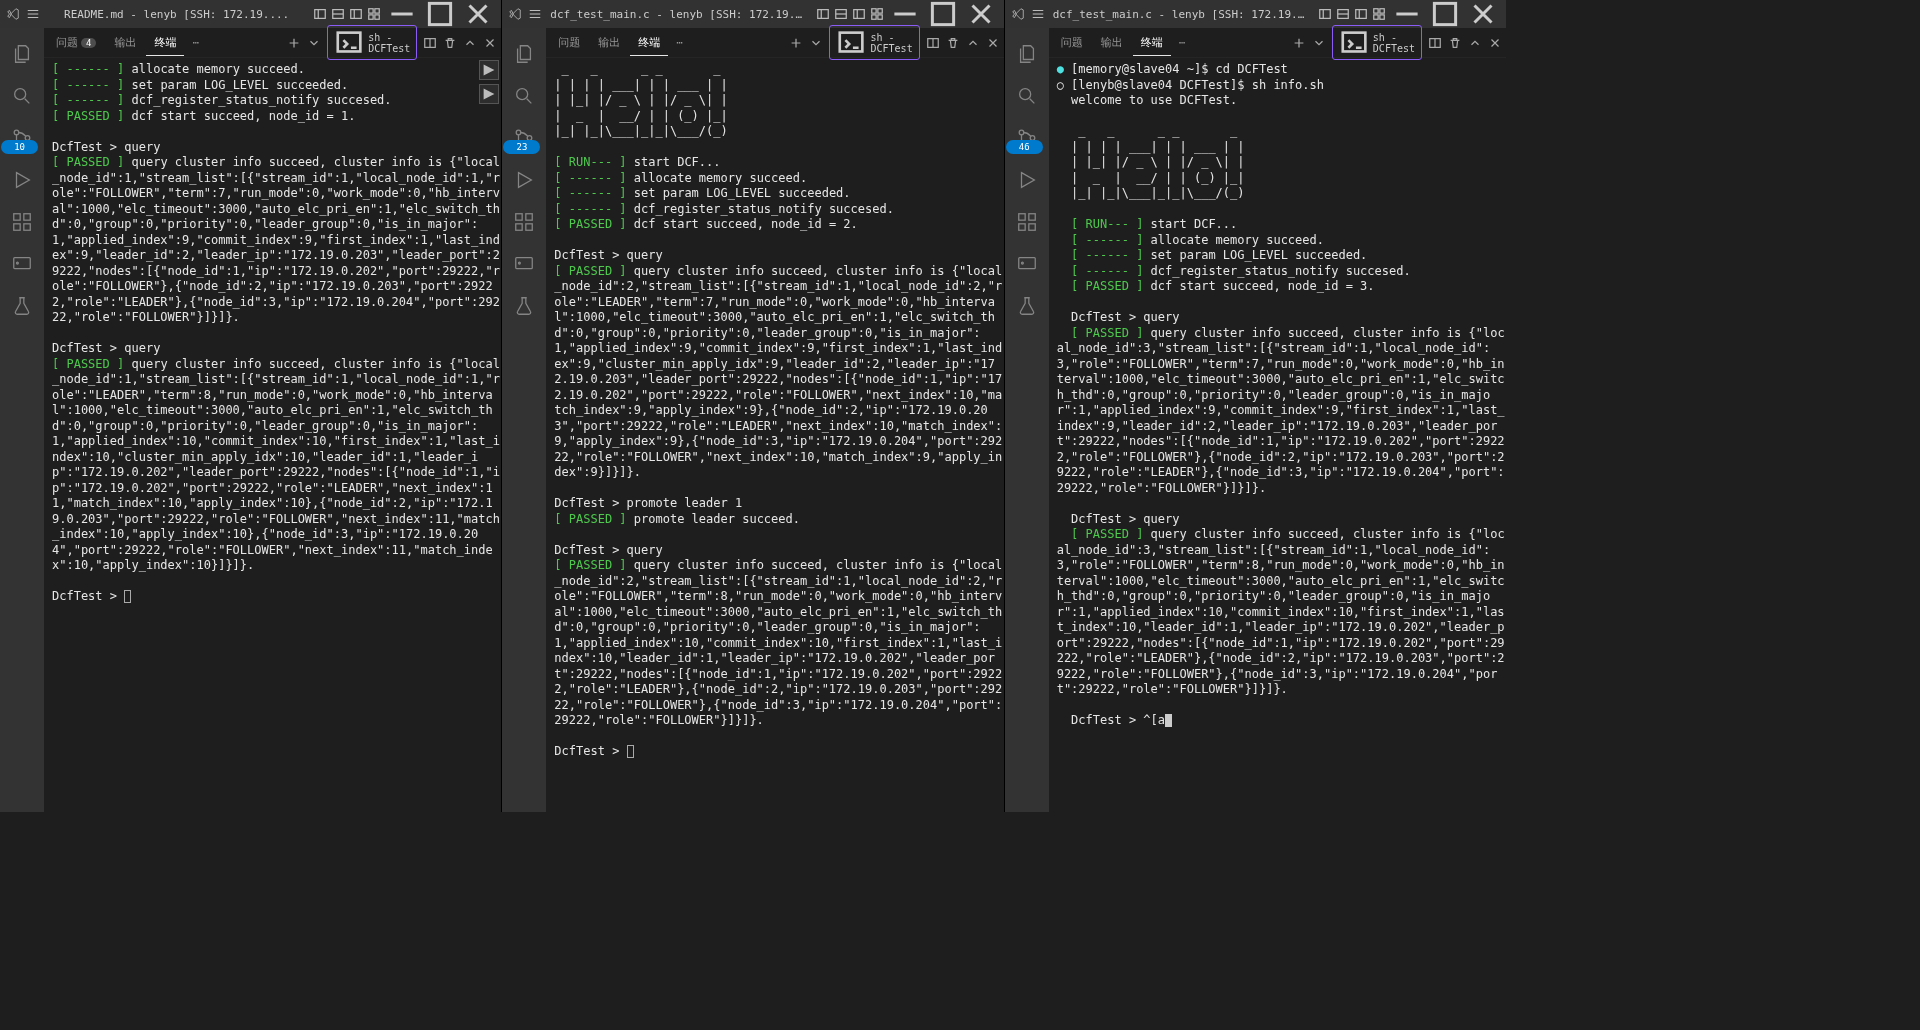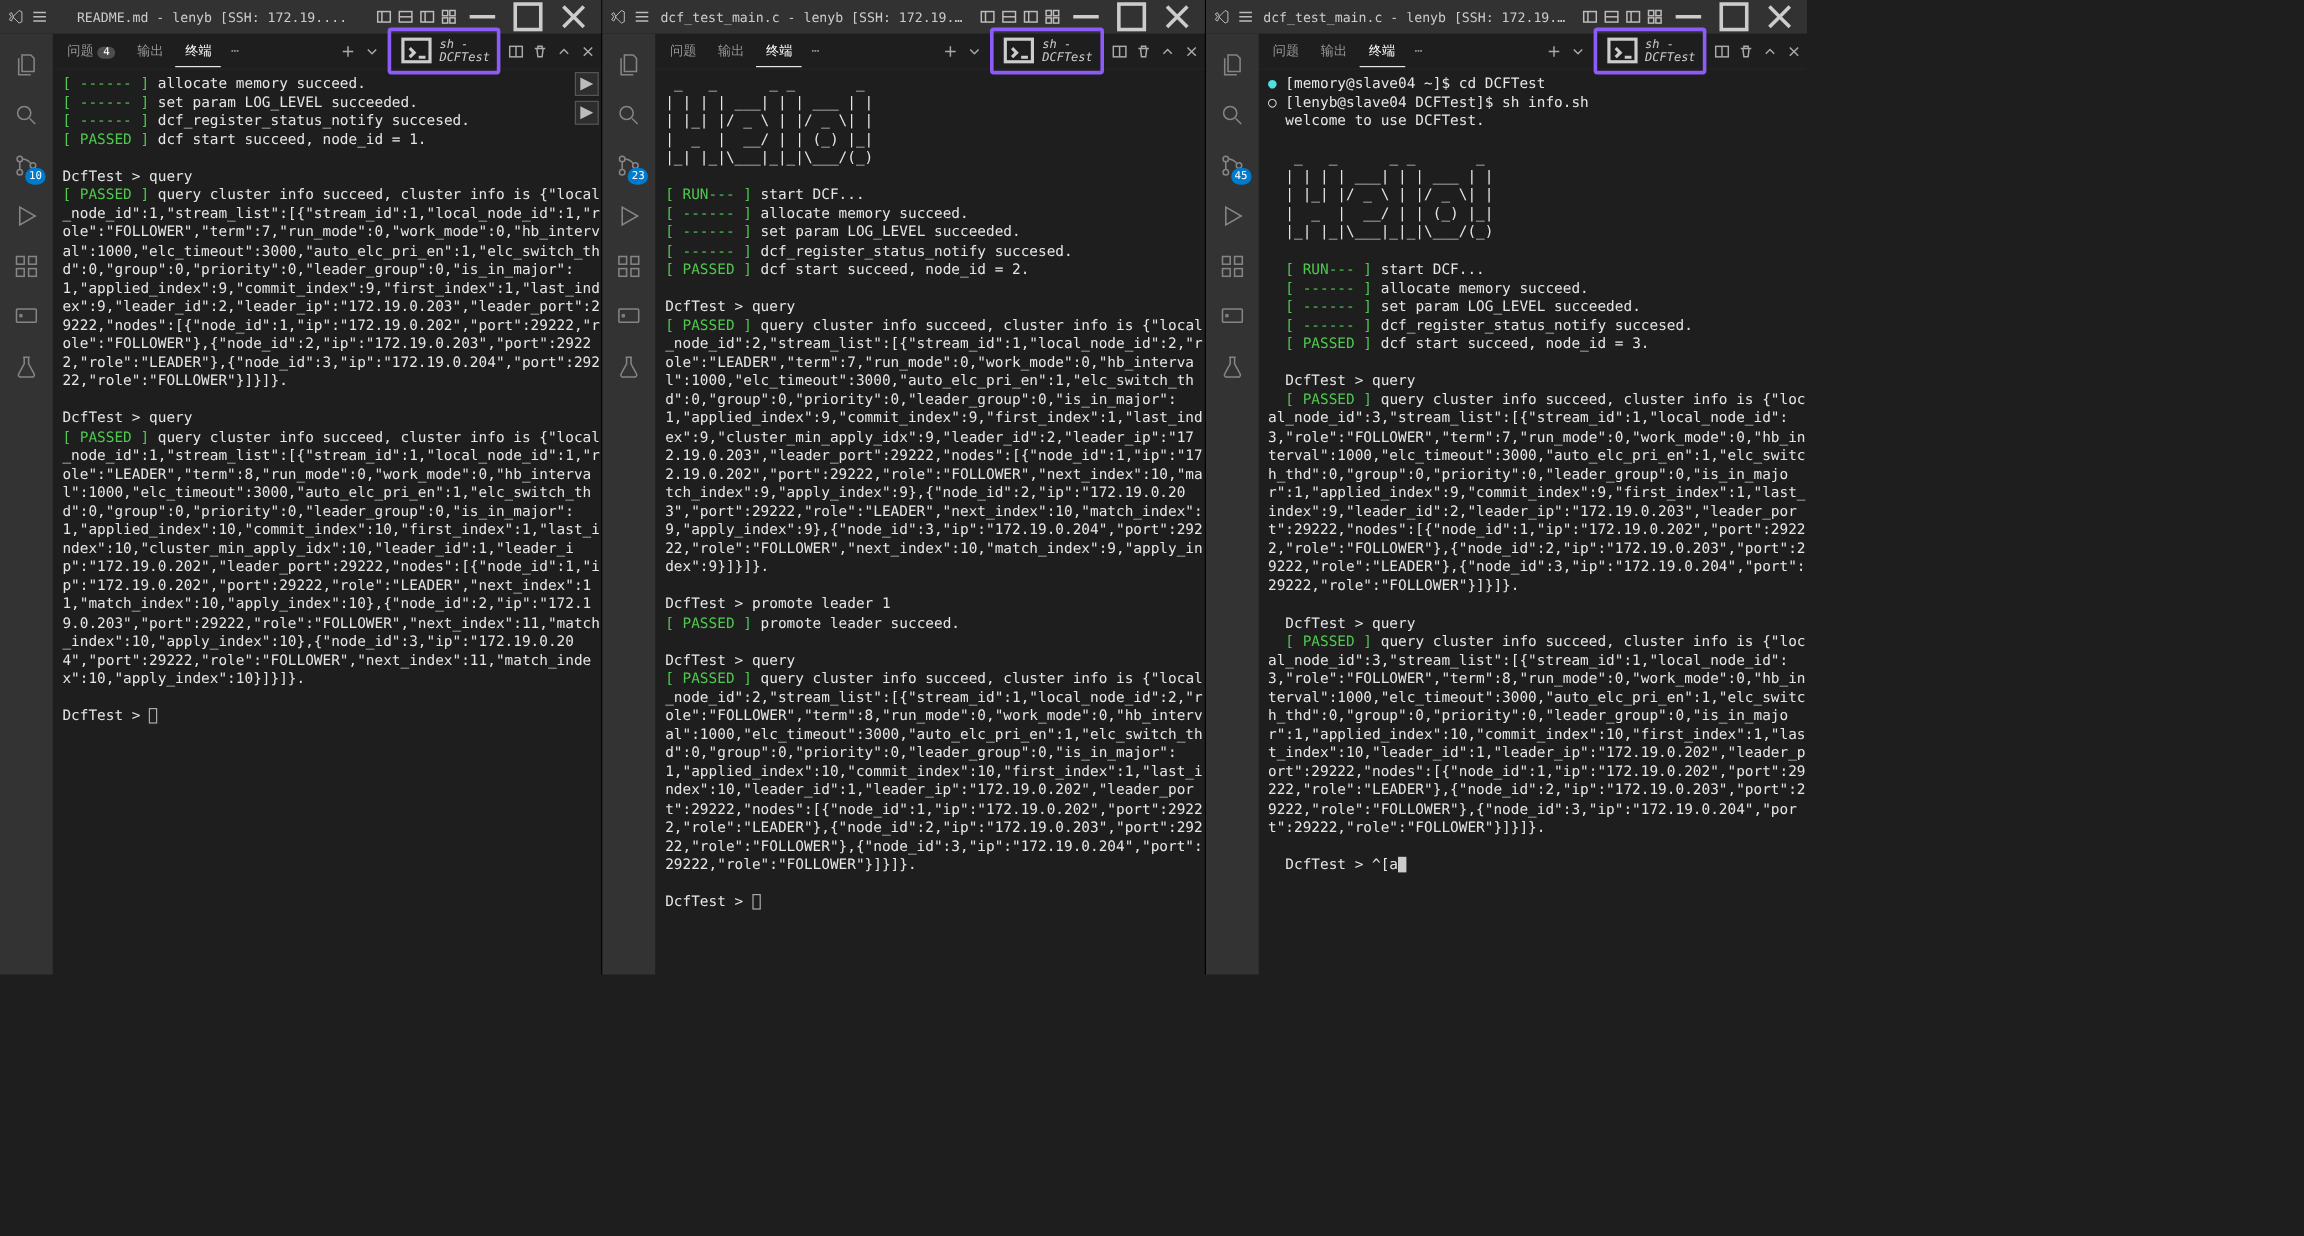--- a/index.html
+++ b/index.html
@@ -10,29 +10,29 @@
 .titlebar { height:28px; background:#323233; display:flex; align-items:center; padding:0 6px; color:#ccc; font-size:11px; gap:4px;}
 .titlebar .tb-left{display:flex;align-items:center;gap:6px;flex:0 0 auto;}
 .titlebar .tb-title{flex:1;text-align:center;overflow:hidden;white-space:nowrap;text-overflow:ellipsis;padding:0 4px;}
 .titlebar .tb-right{display:flex;align-items:center;gap:4px;flex:0 0 auto;}
 .tb-icon{width:14px;height:14px;display:inline-flex;align-items:center;justify-content:center;opacity:.9;}
 .tb-btn{width:34px;height:28px;display:inline-flex;align-items:center;justify-content:center;}
 .body { flex:1; display:flex; min-height:0;}
 .activitybar { width:44px; background:#333; display:flex; flex-direction:column; align-items:center; padding-top:6px; gap:2px;}
 .ab-item{width:44px;height:40px;display:flex;align-items:center;justify-content:center;position:relative;color:#858585;}
 .ab-item svg{width:22px;height:22px;}
-.ab-badge{position:absolute;right:6px;bottom:4px;background:#007acc;color:#fff;border-radius:8px;font-size:9px;min-width:14px;height:14px;display:flex;align-items:center;justify-content:center;padding:0 3px;}
+.ab-badge{position:absolute;right:6px;bottom:4px;background:#007acc;color:#fff;border-radius:8px;font-size:9px;min-width:14px;height:14px;display:flex;align-items:center;justify-content:center;padding:0 13px;}
 .ab-spacer{flex:1;}
 .main { flex:1; display:flex; flex-direction:column; min-width:0;border-radius:20px;}
 .tabbar{height:30px;display:flex;align-items:center;border-bottom:1px solid #252526;padding:0 4px;font-size:11px;gap:2px;color:#969696;}
 .tab{padding:5px 8px;cursor:pointer;}
 .tab.active{color:#fff;border-bottom:1px solid #e7e7e7;}
 .tabbar .dots{padding:0 6px;}
 .tabbar .right{margin-left:auto;display:flex;align-items:center;gap:6px;}
-.shbox{border:3px solid #8b5cf6;border-radius:3px;padding:1px 6px;display:flex;align-items:center;gap:4px;font-size:10px;color:#ccc;font-style:italic;}
+.shbox{border:1px solid #8b5cf6;border-radius:3px;padding:1px 6px;display:flex;align-items:center;gap:4px;font-size:10px;color:#ccc;}
 .ticon{width:14px;height:14px;display:inline-flex;align-items:center;justify-content:center;color:#aaa;}
 .pill{background:#4d4d4d;border-radius:8px;font-size:9px;padding:0 5px;color:#fff;margin-left:3px;}
 .term{flex:1;overflow:hidden;padding:4px 0 0 8px;font-family:"Consolas","Menlo",monospace;font-size:12px;line-height:15.5px;white-space:pre-wrap;word-break:break-all;color:#ccc;}
 .term .g{color:#4ec94e;}
 .term .w{color:#e6e6e6;}
 .term .c{color:#4ee0e0;}
 .cursor{display:inline-block;width:7px;height:13px;border:1px solid #aaa;vertical-align:text-bottom;}
 .cursor.fill{background:#ccc;border:none;}
 .run-icons{position:absolute;right:2px;top:60px;display:flex;flex-direction:column;gap:4px;}
 .run-icons div{width:20px;height:20px;border:1px solid #555;background:#2d2d2d;display:flex;align-items:center;justify-content:center;color:#bbb;font-size:10px;}
@@ -554,21 +554,21 @@
               <path d="M15 15l5 5"></path>
             </svg>
           </div>
     <div class="ab-item">
             <svg viewBox="0 0 24 24">
               <circle cx="6" cy="6" r="2.5"></circle>
               <circle cx="6" cy="18" r="2.5"></circle>
               <circle cx="18" cy="12" r="2.5"></circle>
               <path d="M6 8v8M8 6c5 0 7 3 8 4"></path>
             </svg>
-            <span class="ab-badge">45</span>
+            <span class="ab-badge">46</span>
           </div>
     <div class="ab-item">
             <svg viewBox="0 0 24 24">
               <path d="M6 4l14 8-14 8z"></path>
             </svg>
           </div>
     <div class="ab-item">
             <svg viewBox="0 0 24 24">
               <rect x="3" y="3" width="7" height="7"></rect>
               <rect x="14" y="3" width="7" height="7"></rect>

